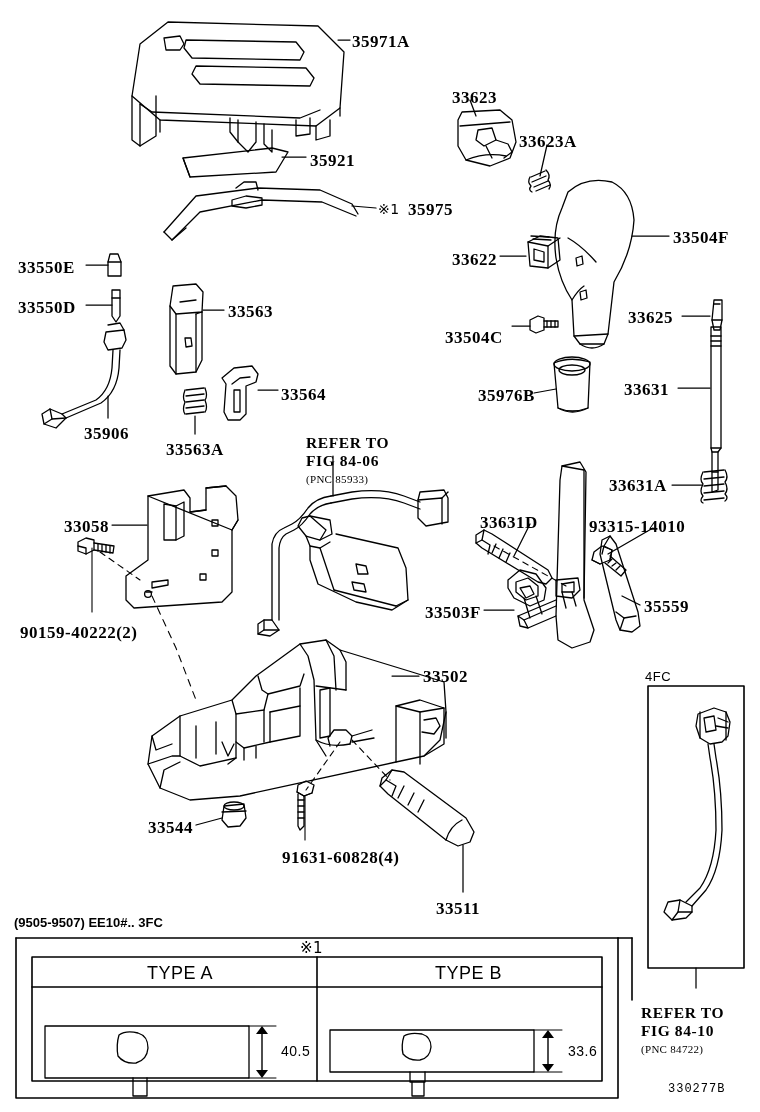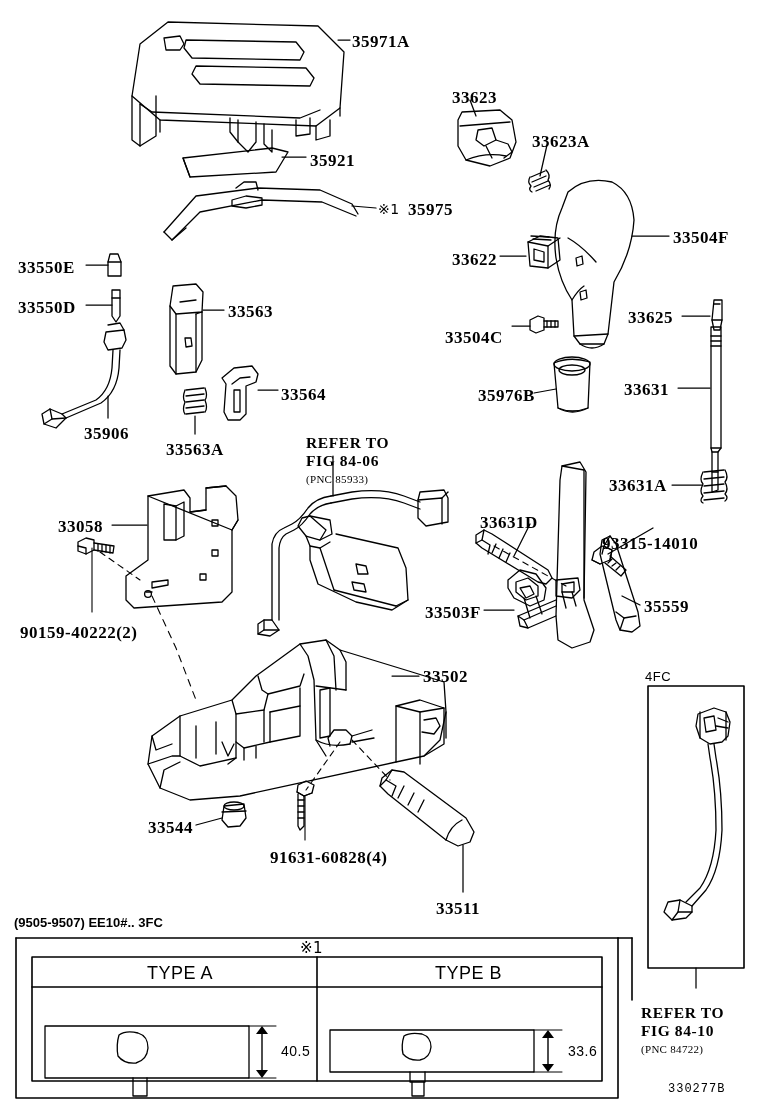--- a/index.html
+++ b/index.html
@@ -419,38 +419,38 @@
   <div class="lbl" style="left:408px;top:201px;">35975</div>
 
   <div class="lbl" style="left:18px;top:259px;">33550E</div>
   <div class="lbl" style="left:18px;top:299px;">33550D</div>
   <div class="lbl" style="left:84px;top:425px;">35906</div>
   <div class="lbl" style="left:228px;top:303px;">33563</div>
   <div class="lbl" style="left:166px;top:441px;">33563A</div>
   <div class="lbl" style="left:281px;top:386px;">33564</div>
 
   <div class="lbl" style="left:452px;top:89px;">33623</div>
-  <div class="lbl" style="left:532px;top:133px;">33623A</div>
+  <div class="lbl" style="left:519px;top:133px;">33623A</div>
   <div class="lbl" style="left:673px;top:229px;">33504F</div>
   <div class="lbl" style="left:452px;top:251px;">33622</div>
   <div class="lbl" style="left:445px;top:329px;">33504C</div>
   <div class="lbl" style="left:628px;top:309px;">33625</div>
   <div class="lbl" style="left:478px;top:387px;">35976B</div>
   <div class="lbl" style="left:624px;top:381px;">33631</div>
   <div class="lbl" style="left:609px;top:477px;">33631A</div>
 
-  <div class="lbl" style="left:58px;top:518px;text-align:center;">33058</div>
+  <div class="lbl" style="left:64px;top:518px;text-align:center;">33058</div>
   <div class="lbl" style="left:20px;top:624px;">90159-40222(2)</div>
   <div class="lbl" style="left:480px;top:514px;">33631D</div>
-  <div class="lbl" style="left:602px;top:518px;margin-top:17px;">93315-14010</div>
+  <div class="lbl" style="left:589px;top:518px;">93315-14010</div>
   <div class="lbl" style="left:425px;top:604px;">33503F</div>
   <div class="lbl" style="left:644px;top:598px;">35559</div>
   <div class="lbl" style="left:423px;top:668px;">33502</div>
   <div class="lbl" style="left:148px;top:819px;">33544</div>
-  <div class="lbl" style="left:270px;top:849px;text-align:center;">91631-60828(4)</div>
+  <div class="lbl" style="left:282px;top:849px;text-align:center;">91631-60828(4)</div>
   <div class="lbl" style="left:436px;top:900px;">33511</div>
 
   <div class="lbl refer" style="left:306px;top:434px;">
     <div>REFER TO</div>
     <div>FIG 84-06</div>
     <div class="pnc">(PNC 85933)</div>
   </div>
 
   <div class="lbl refer" style="left:641px;top:1004px;">
     <div>REFER TO</div>

